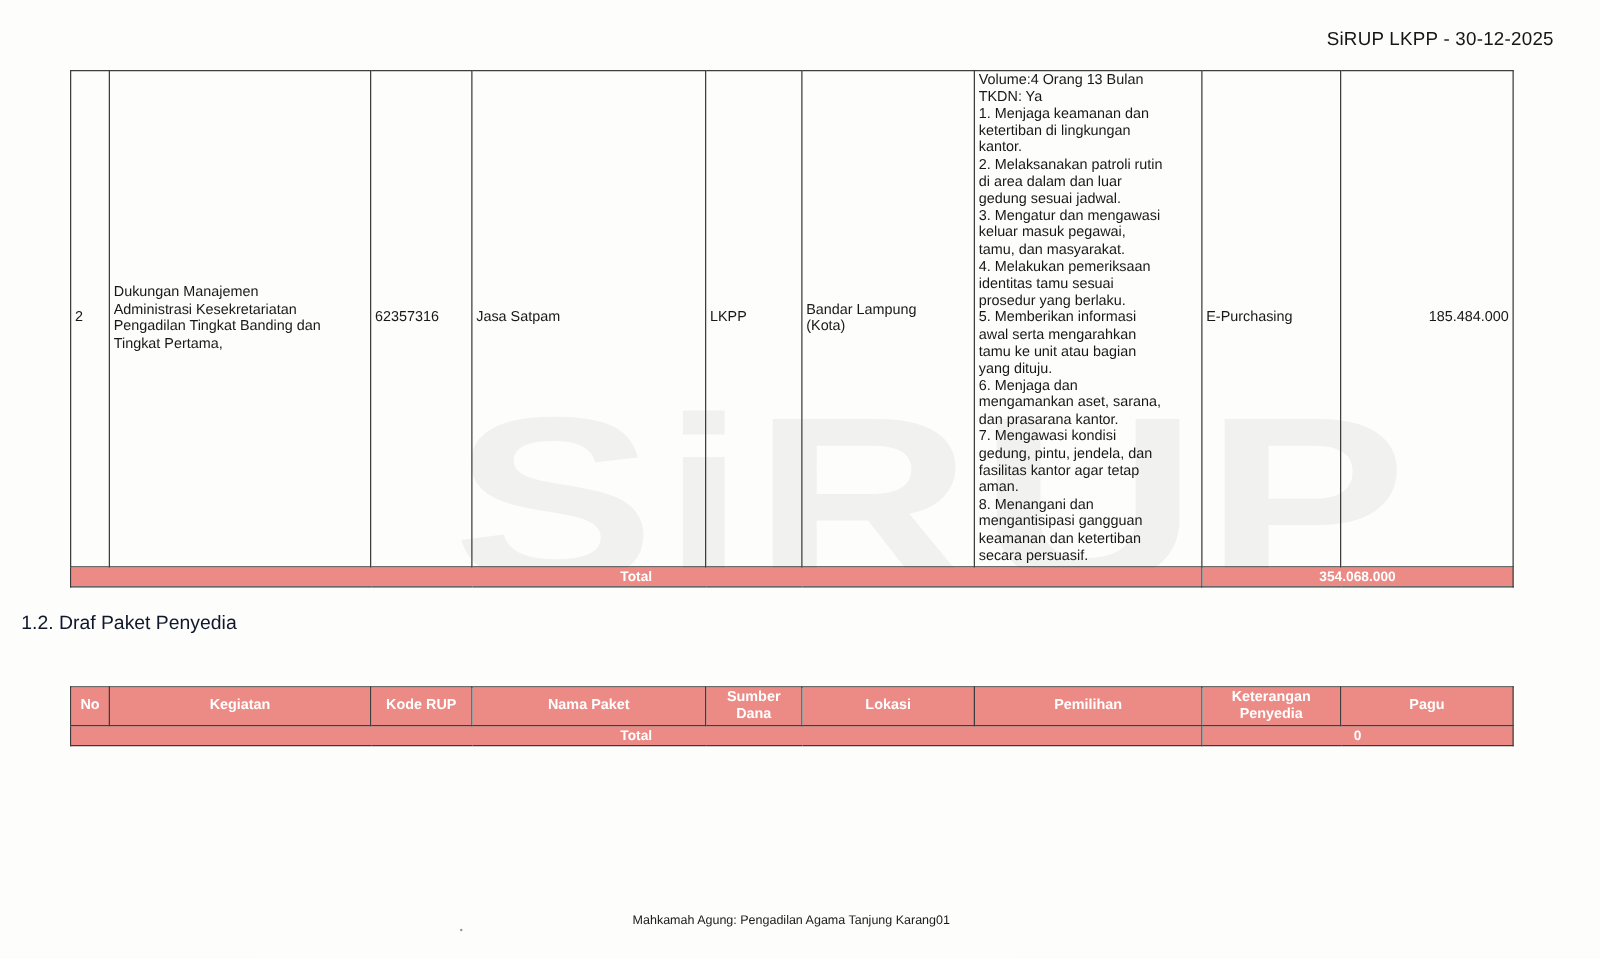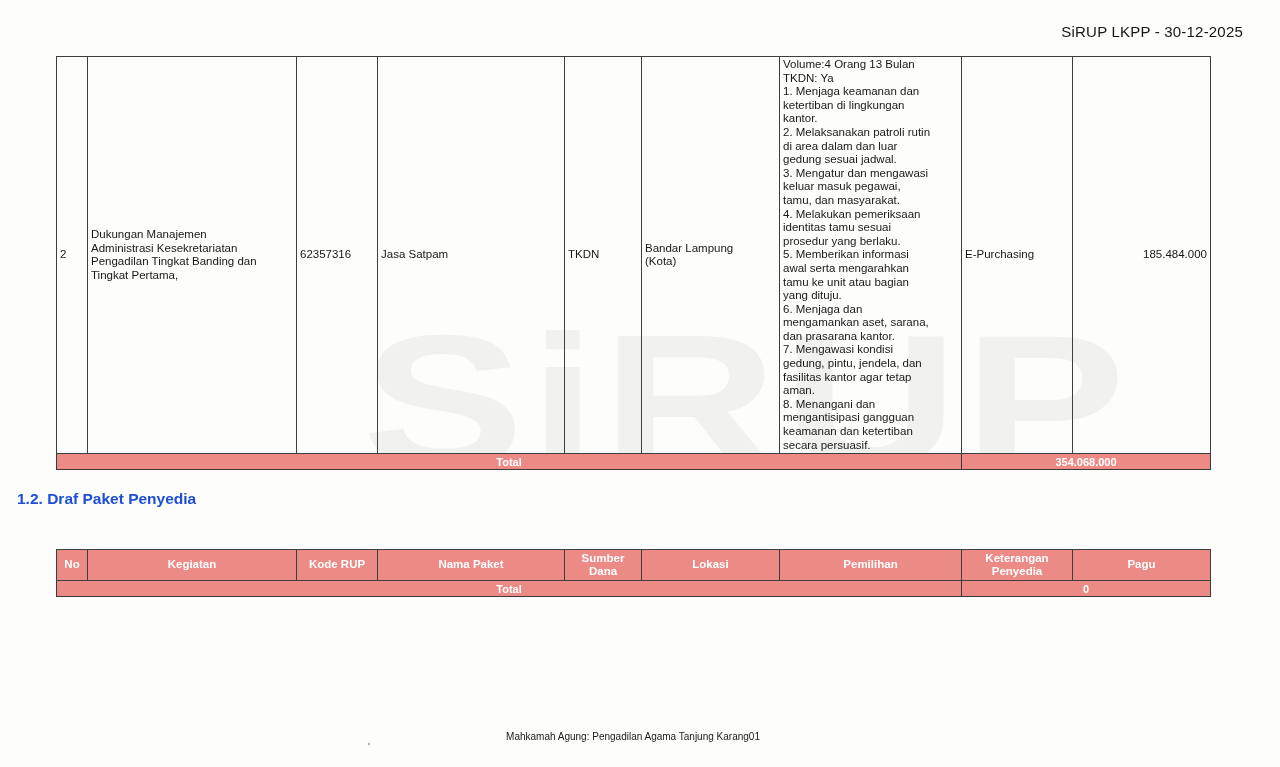--- a/index.html
+++ b/index.html
@@ -83,22 +83,22 @@
     text-align: center;
     vertical-align: middle;
     white-space: pre-line;
     padding: 0 2px;
   }
   .section-heading {
     position: absolute;
     left: 17px;
     top: 490px;
     font-size: 15.5px;
-    font-weight: bold;
-    color: #1d4ed8;
+    font-weight: normal;
+    color: #0f172a;
   }
   .footer {
     position: absolute;
     left: 56px;
     width: 1154px;
     top: 731px;
     text-align: center;
     font-size: 10px;
     color: #1a1a1a;
   }
@@ -135,21 +135,21 @@
     </colgroup>
     <tbody>
         <tr class="body-row">
       <td class="c-no">2</td>
       <td class="pre">Dukungan Manajemen
 Administrasi Kesekretariatan
 Pengadilan Tingkat Banding dan
 Tingkat Pertama,</td>
       <td>62357316</td>
       <td>Jasa Satpam</td>
-      <td>TKDN</td>
+      <td>LKPP</td>
       <td class="pre">Bandar Lampung
 (Kota)</td>
       <td class="c-ket pre">Volume:4 Orang 13 Bulan
 TKDN: Ya
 1. Menjaga keamanan dan
 ketertiban di lingkungan
 kantor.
 2. Melaksanakan patroli rutin
 di area dalam dan luar
 gedung sesuai jadwal.

